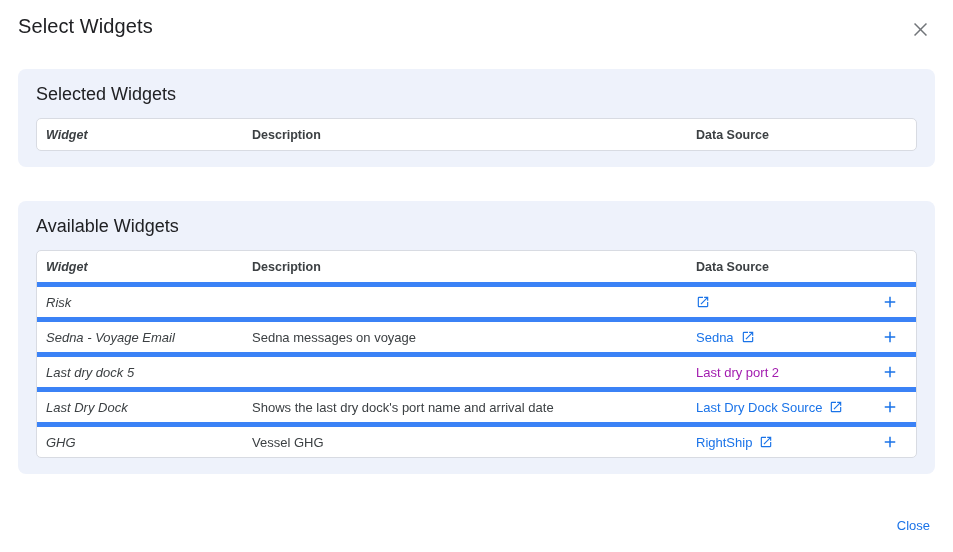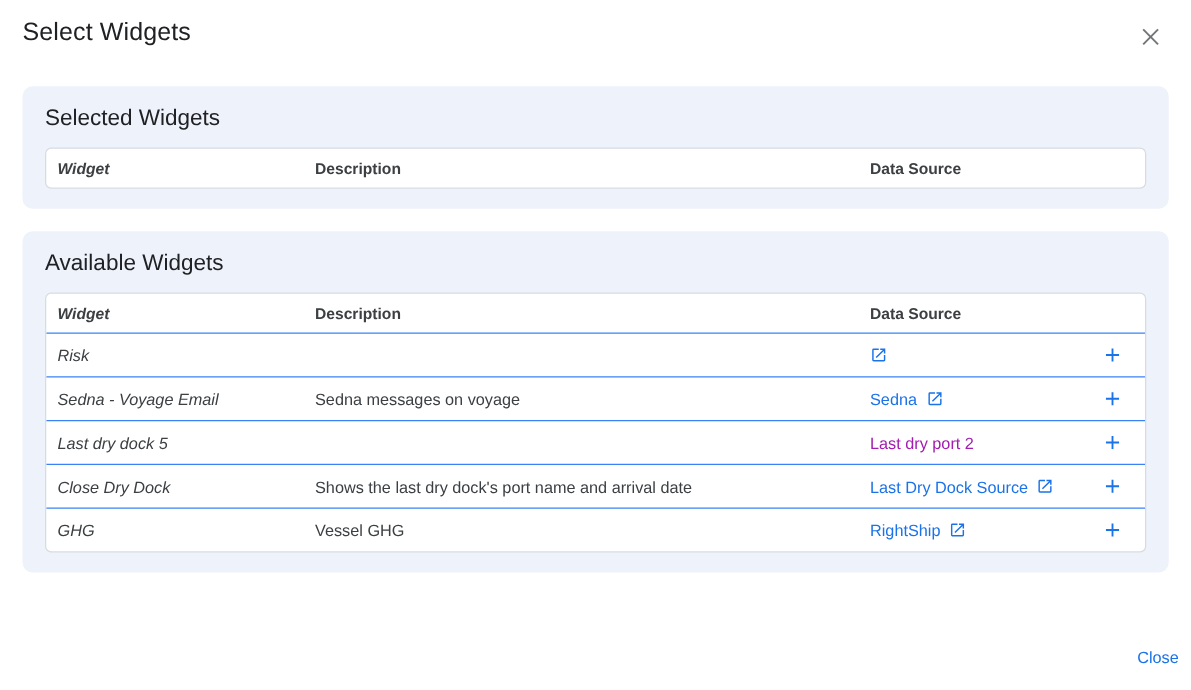--- a/index.html
+++ b/index.html
@@ -20,40 +20,40 @@
   .close-x {
     background: none; border: none; cursor: pointer; padding: 4px; margin-top: 2px;
     display: flex; align-items: center; justify-content: center;
   }
   .close-x svg { width: 17px; height: 17px; stroke: #717579; stroke-width: 1.8; }
 
   
   .panel {
     background: #eef2fb;
     border-radius: 8px;
-    margin: 0 18px;
+    margin: 16px 18px;
     padding: 15px 18px 16px 18px;
   }
   .panel-selected { margin-top: 27px; }
   .panel-available { margin-top: 18px; }
   .panel-heading { font-size: 18px; font-weight: 400; color: #202124; margin-bottom: 13px; }
 
   
   .table {
     background: #ffffff;
     border: 1px solid #d8dbe2;
     border-radius: 5px;
     overflow: hidden;
   }
   .thead {
     display: flex; align-items: center;
     height: 31px;
     font-size: 12.5px; font-weight: 700; color: #3c4043;
   }
-  .tbody .trow { border-top: 1px solid #3b82f6; }
+  .tbody .trow { border-top: 5px solid #3b82f6; }
   .trow {
     display: flex; align-items: center;
     min-height: 35px;
     padding-top: 4px; padding-bottom: 4px;
   }
   .thead, .trow { padding-left: 9px; padding-right: 0; }
   .cell-widget  { width: 206px; flex: none; padding-right: 10px; font-style: italic; }
   .cell-desc    { width: 444px; flex: none; padding-right: 10px; }
   .cell-source  { flex: 1; display: flex; align-items: center; min-width: 0; }
   .cell-add     { width: 52px; flex: none; display: flex; align-items: center; justify-content: center; }
@@ -66,21 +66,21 @@
   .source-text { max-width: 172px; line-height: 17px; }
   .ext-icon { display: flex; align-items: center; }
   .ext-icon svg { width: 14px; height: 14px; fill: #1a73e8; }
 
   .add-btn { background: none; border: none; cursor: pointer; padding: 2px; display: flex; }
   .add-btn svg { width: 18px; height: 18px; fill: #1a73e8; }
 
   
   .modal-footer {
     margin-top: auto;
-    padding: 0 10px 19px 0;
+    padding: 0 23px 19px 0;
     text-align: right;
     margin-left: 17px;
   }
   .footer-close {
     color: #1a73e8; font-size: 13px; font-weight: 500;
     text-decoration: none; cursor: pointer;
   }
 </style>
 </head>
 <body>
@@ -175,21 +175,21 @@
     <div class="cell-add">
       <button class="add-btn" aria-label="add widget">
         <svg viewBox="0 0 24 24">
                   <path d="M19 13h-6v6h-2v-6H5v-2h6V5h2v6h6v2z"></path>
                 </svg>
       </button>
     </div>
   </div>
 
   <div class="trow">
-    <div class="cell-widget">Close Dry Dock</div>
+    <div class="cell-widget">Last Dry Dock</div>
     <div class="cell-desc">Shows the last dry dock's port name and arrival date</div>
     <div class="cell-source">
       <a class="source-link">
         <span class="source-text">Last Dry Dock Source</span>
         <span class="ext-icon">
           <svg viewBox="0 0 24 24">
                     <path d="M19 19H5V5h7V3H5a2 2 0 0 0-2 2v14a2 2 0 0 0 2 2h14c1.1 0 2-.9 2-2v-7h-2v7zM14 3v2h3.59l-9.83 9.83 1.41 1.41L19 6.41V10h2V3h-7z"></path>
                   </svg>
         </span>
       </a>

